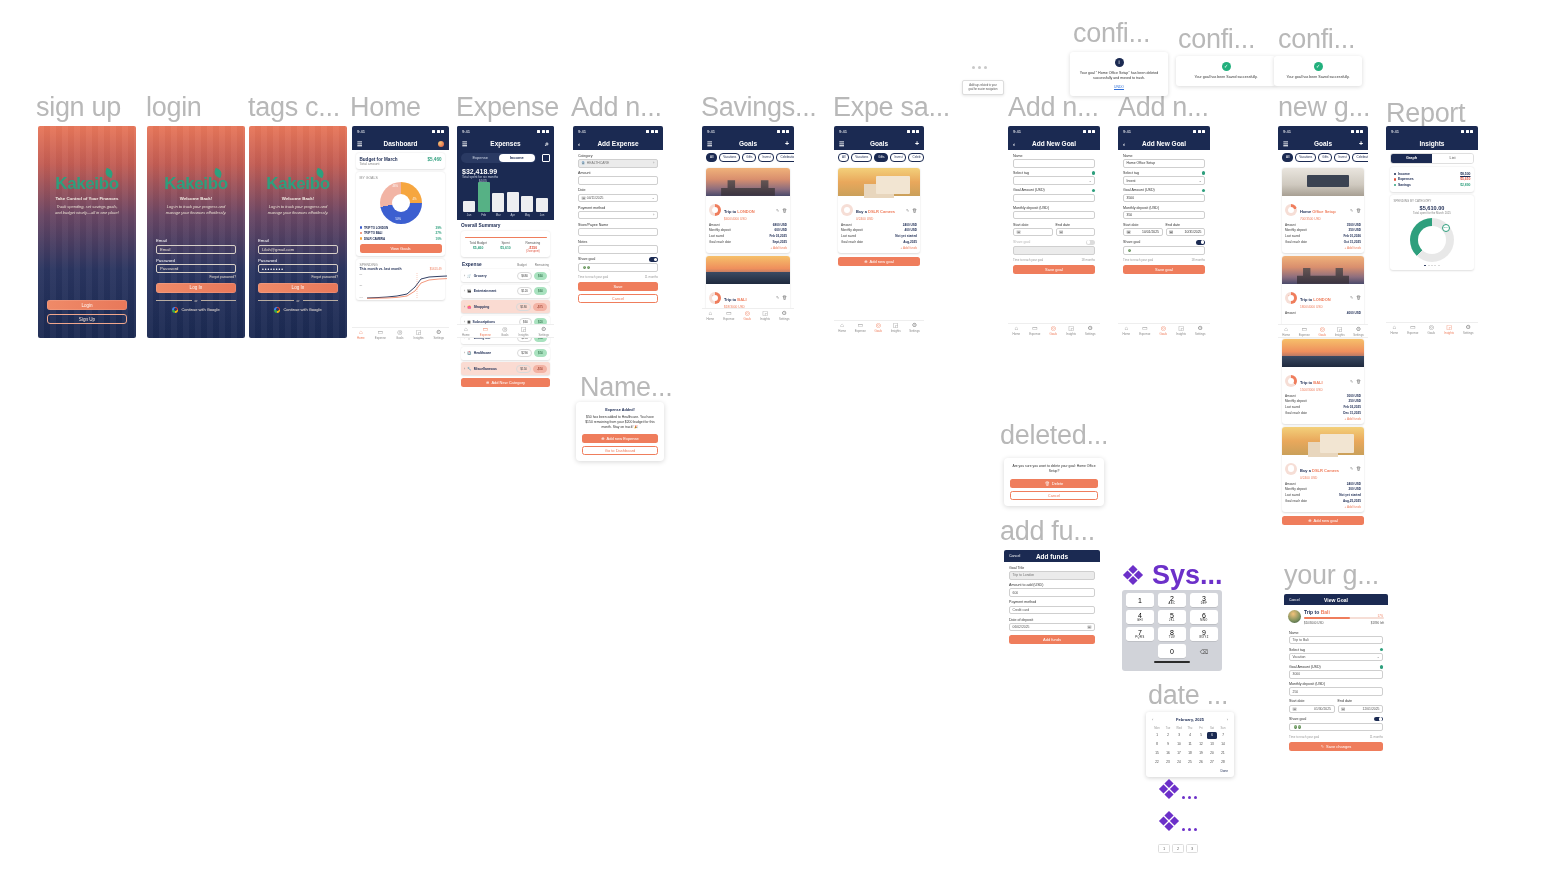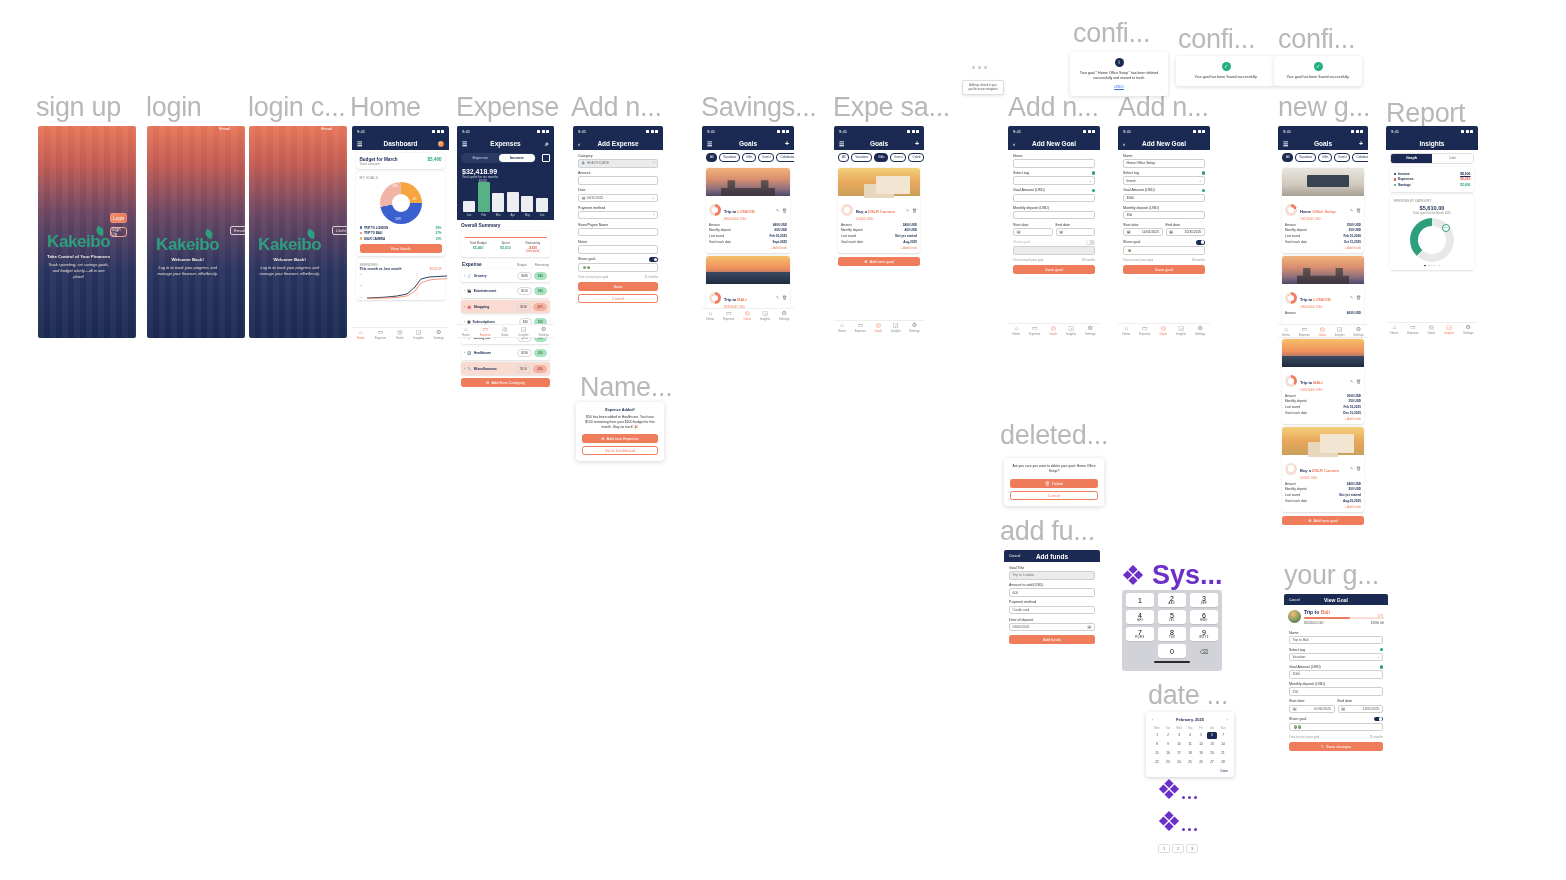--- a/index.html
+++ b/index.html
@@ -60,21 +60,21 @@
   .tabbar .tab .gl { font-size: 6px; line-height: 6px; }
   .tabbar .tab.active { color: #ef7d5c; }
 
   
   .splash {
     width: 100%; height: 100%;
     background:
       repeating-linear-gradient(90deg, rgba(255,255,255,0.035) 0 6px, rgba(0,0,0,0.02) 6px 12px),
       linear-gradient(180deg, #e8775a 0%, #c35d54 18%, #6a4664 42%, #2a3560 68%, #1b2a52 100%);
     position: relative;
-    display: flex; flex-direction: row; align-items: center;
+    display: flex; flex-direction: column; align-items: center;
     padding: 0 9px;
   }
   .brandwrap { margin-top: 48px; text-align: center; width: 100%;}
   .brand { font-size: 17px; font-weight: bold; color: #2e9f7d; letter-spacing: -0.4px; position: relative; display:inline-block;}
   .leaf { position: absolute; right: 6px; top: -5px; width: 8px; height: 8px;
     background: #2e9f7d; border-radius: 0 70% 0 70%; transform: rotate(22deg); }
   .tagline { font-size: 4.4px; color: #f5efe6; margin-top: 2px; font-weight: bold;}
   .subline { font-size: 4px; color: #eadfd2; margin-top: 3px; line-height: 1.5; font-style: italic;}
   .fieldlabel { font-size: 4.3px; color: #fff; align-self: flex-start; margin-bottom: 1.5px; }
   .ipt {
@@ -280,21 +280,21 @@
   .lc-y { position:absolute; left:0; top:0; bottom:0; width:6px; font-size:2.4px; color:#999;
      display:flex; flex-direction:column; justify-content:space-between; }
 </style>
 </head>
 <body>
 
 <div class="board">
 
   <div class="ftitle" style="left:36px;top:92px">sign up</div>
   <div class="ftitle" style="left:146px;top:92px">login</div>
-  <div class="ftitle" style="left:248px;top:92px">login c...</div>
+  <div class="ftitle" style="left:248px;top:92px">tags c...</div>
   <div class="ftitle" style="left:350px;top:92px">Home</div>
   <div class="ftitle" style="left:456px;top:92px">Expense</div>
   <div class="ftitle" style="left:571px;top:92px">Add n...</div>
   <div class="ftitle" style="left:701px;top:92px">Savings...</div>
   <div class="ftitle" style="left:833px;top:92px">Expe sa...</div>
   <div class="ftitle" style="left:1073px;top:18px">confi...</div>
   <div class="ftitle" style="left:1178px;top:24px">confi...</div>
   <div class="ftitle" style="left:1278px;top:24px">confi...</div>
   <div class="ftitle" style="left:1008px;top:92px">Add n...</div>
   <div class="ftitle" style="left:1118px;top:92px">Add n...</div>

